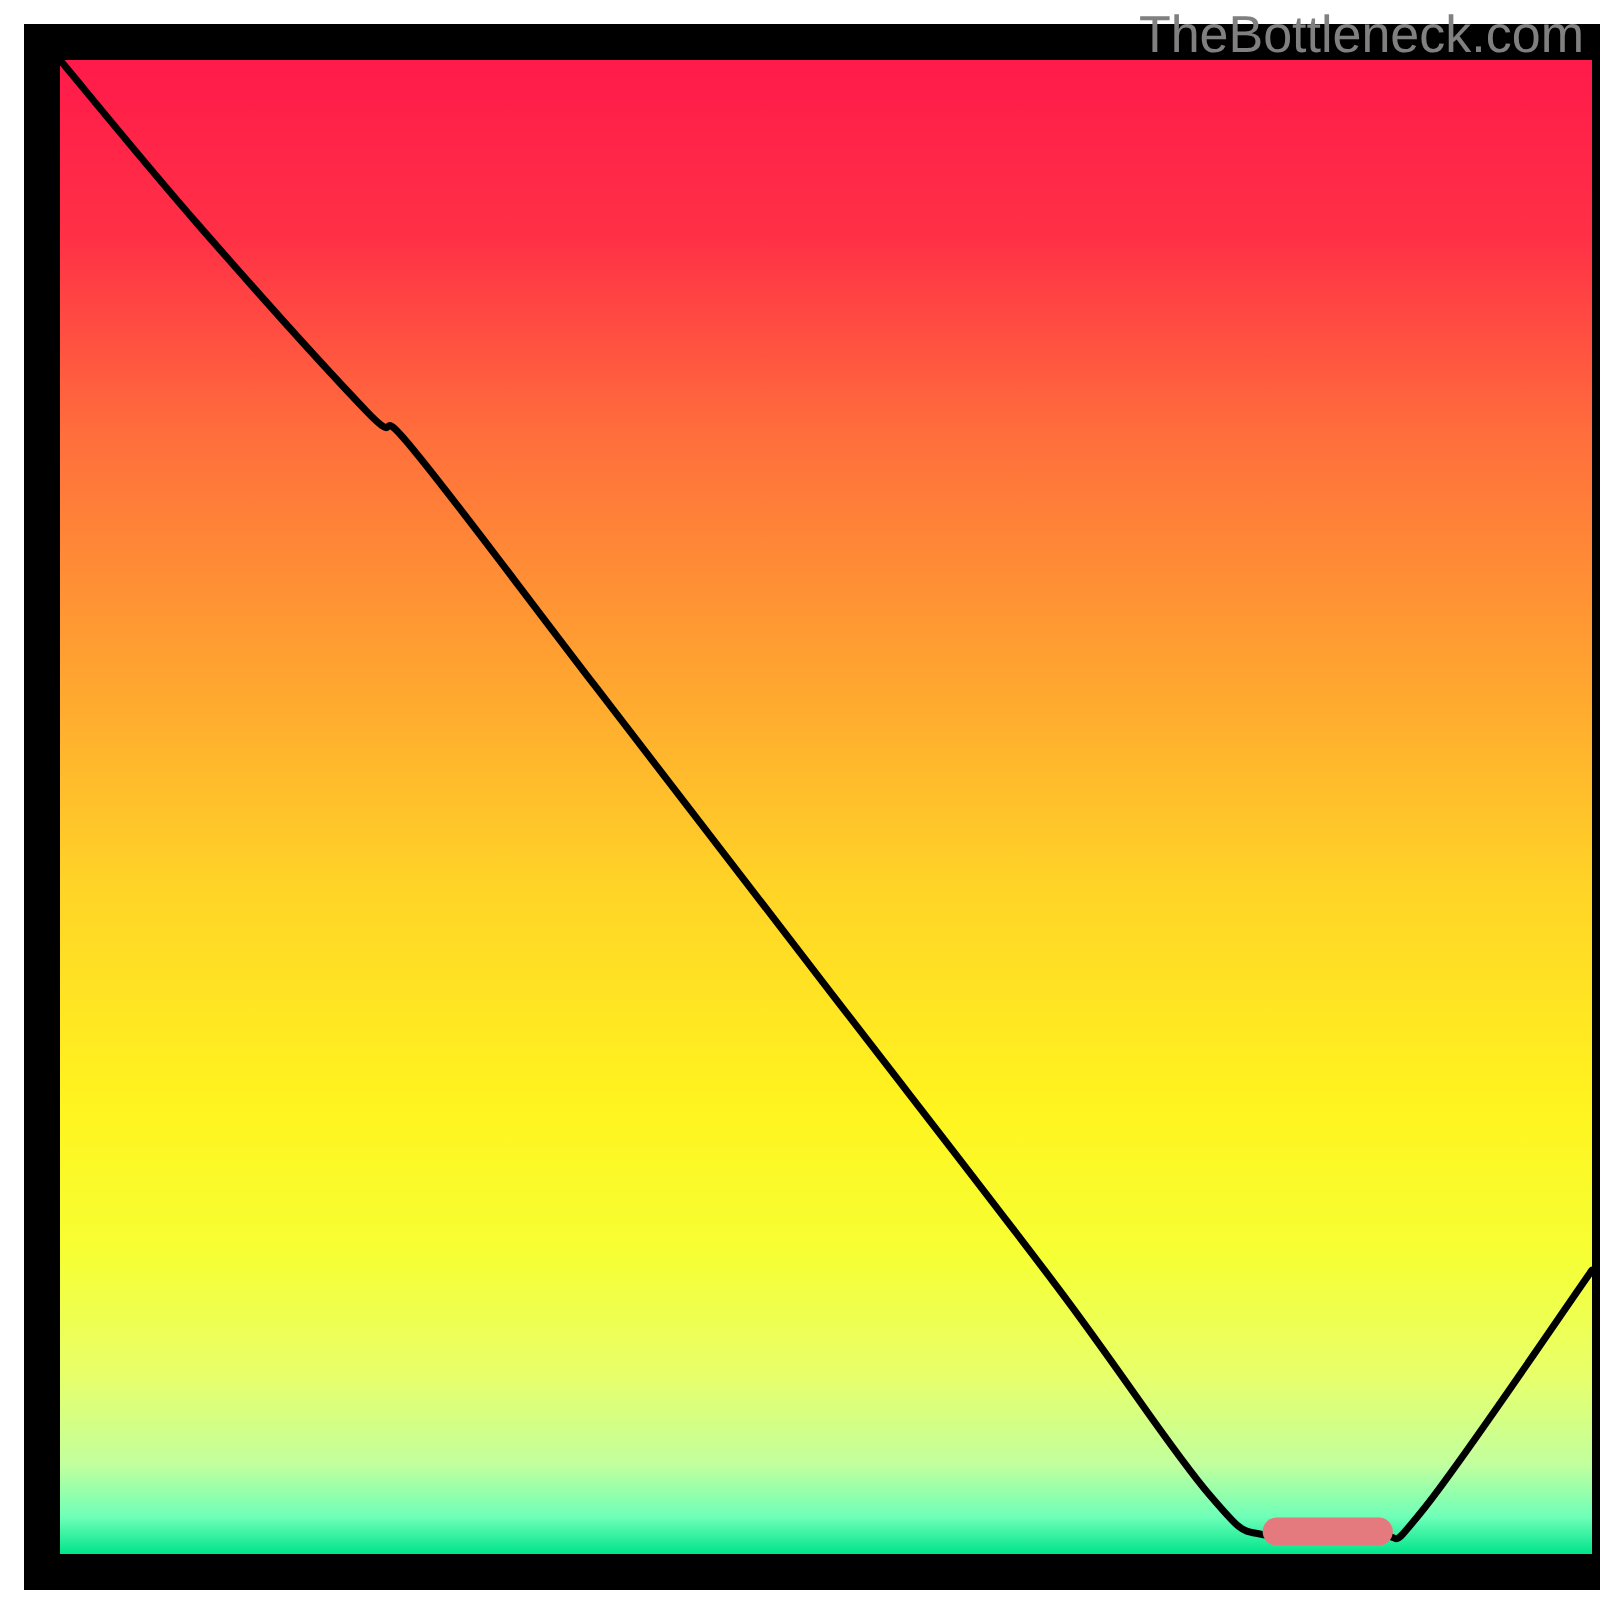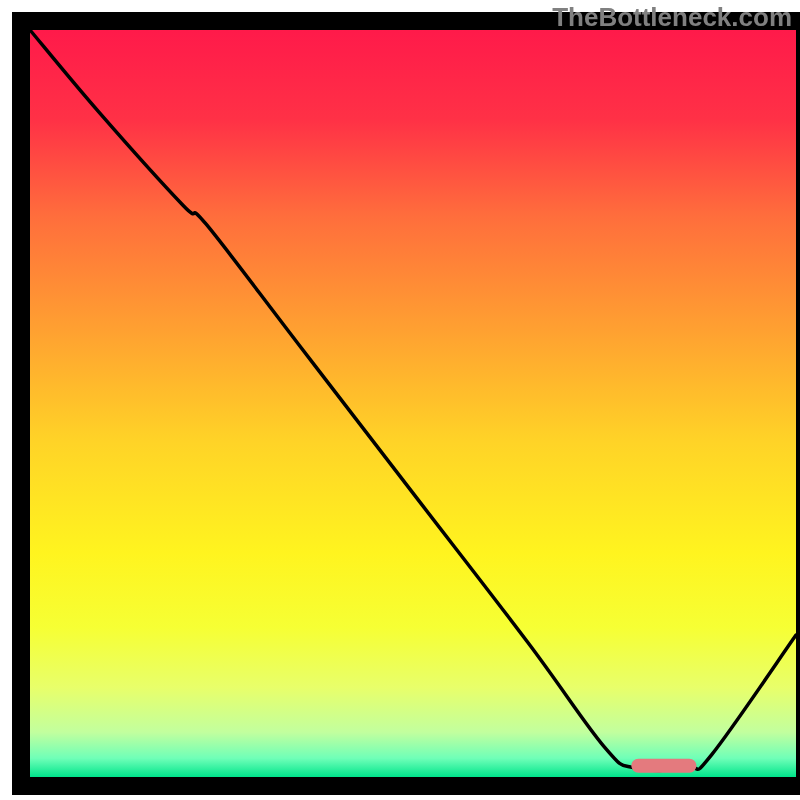--- a/index.html
+++ b/index.html
@@ -14,21 +14,21 @@
     position: relative;
     width: 800px;
     height: 800px;
   }
   .watermark {
     position: absolute;
     top: 2px;
     right: 8px;
     font-family: Arial, Helvetica, sans-serif;
     font-size: 26px;
-    font-weight: bold;
+    font-weight: normal;
     color: #808080;
     z-index: 5;
   }
   svg {
     display: block;
     position: absolute;
     left: 0;
     top: 0;
   }
 </style>

